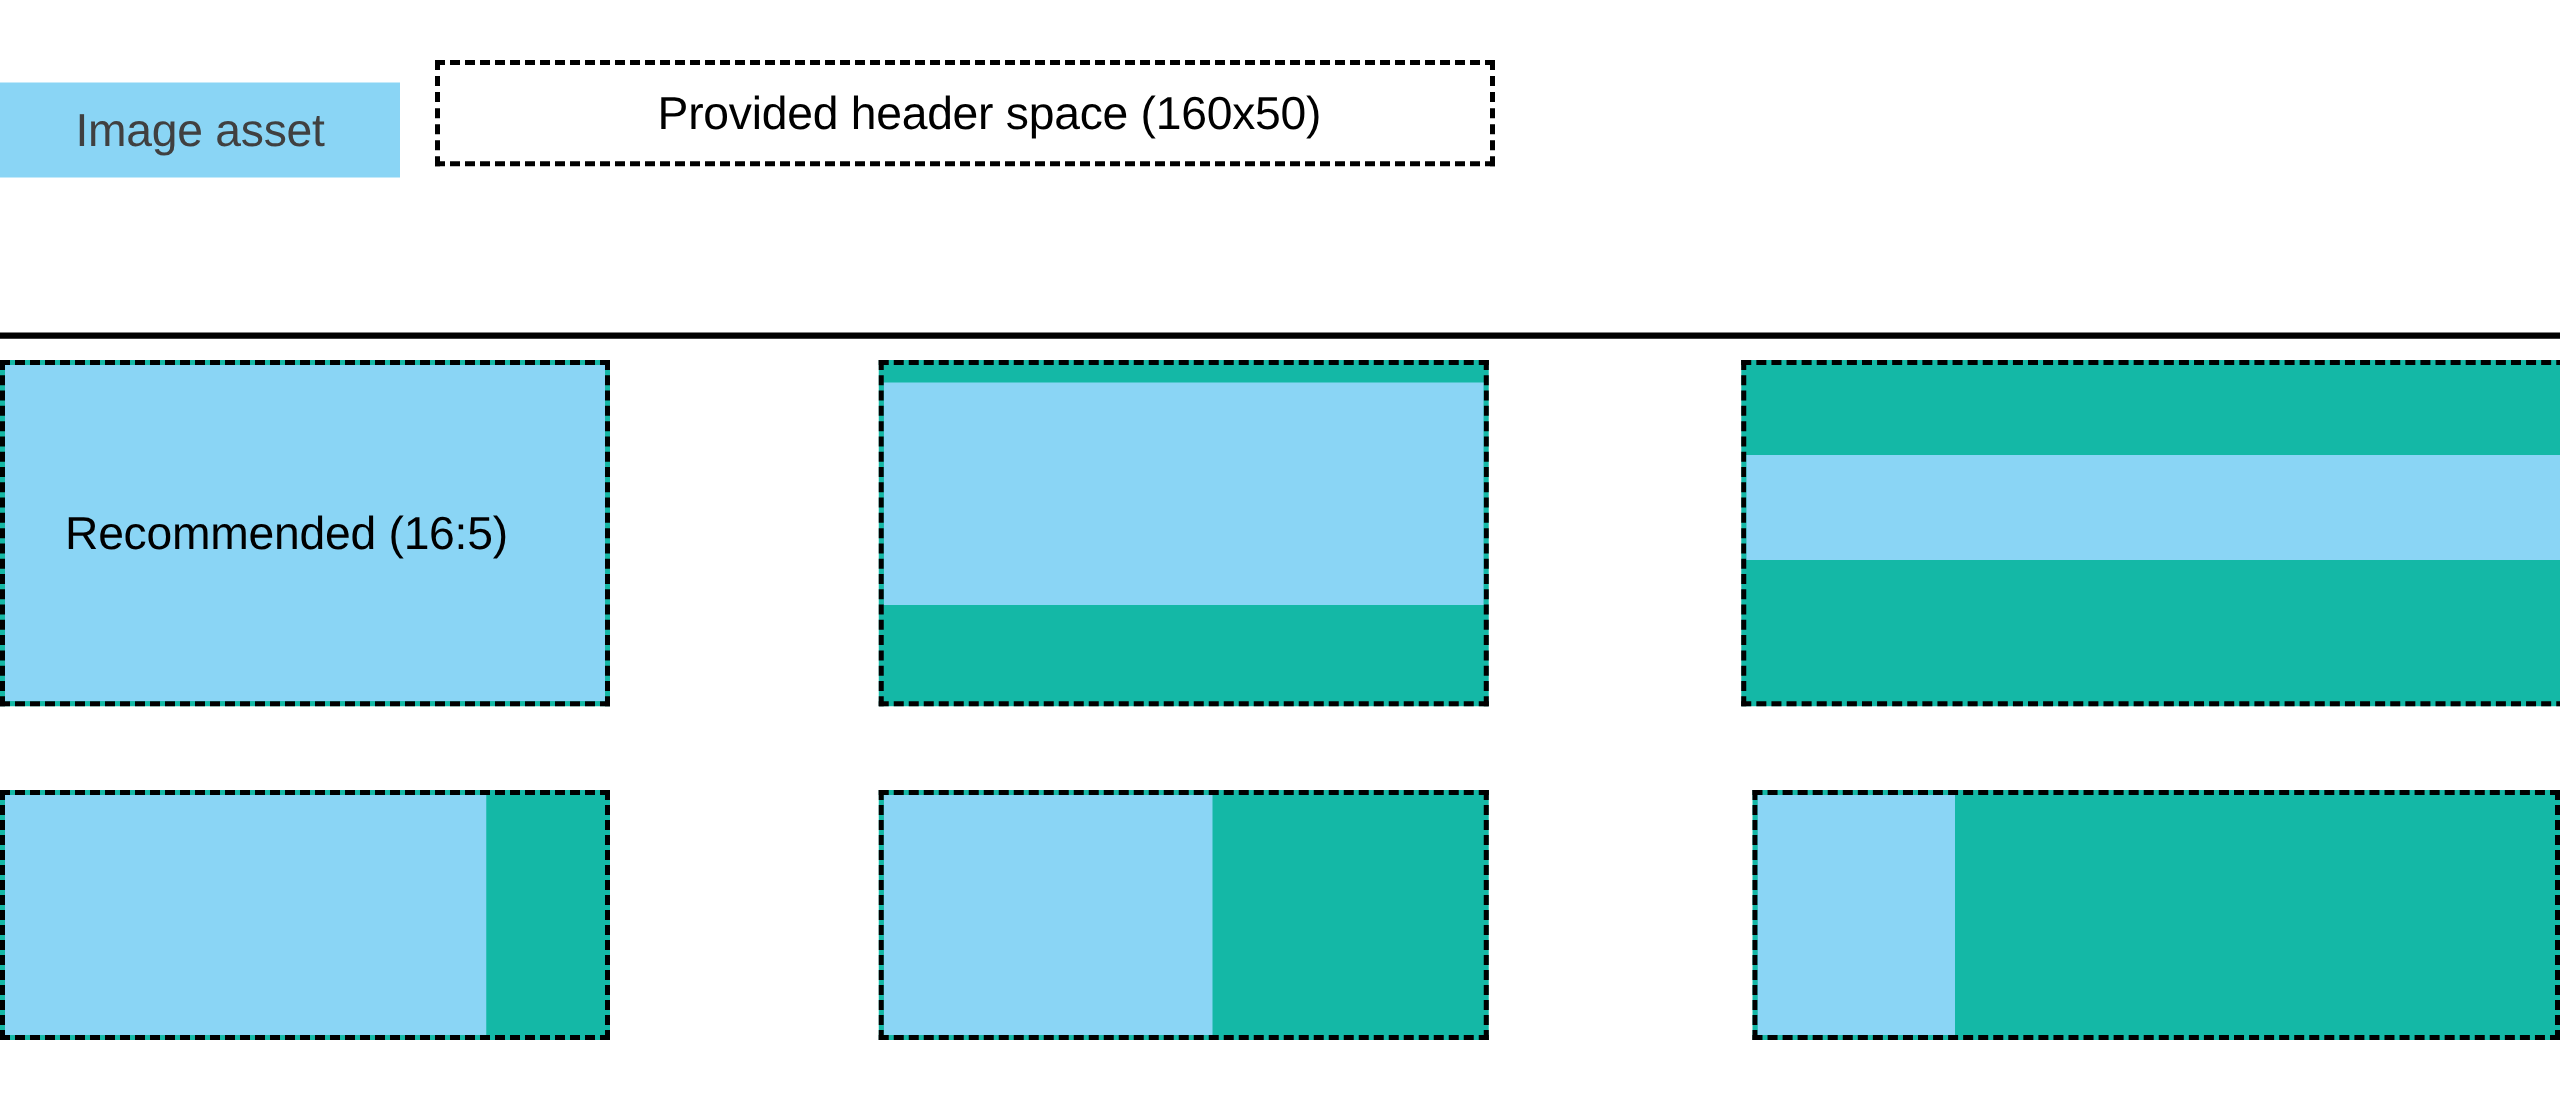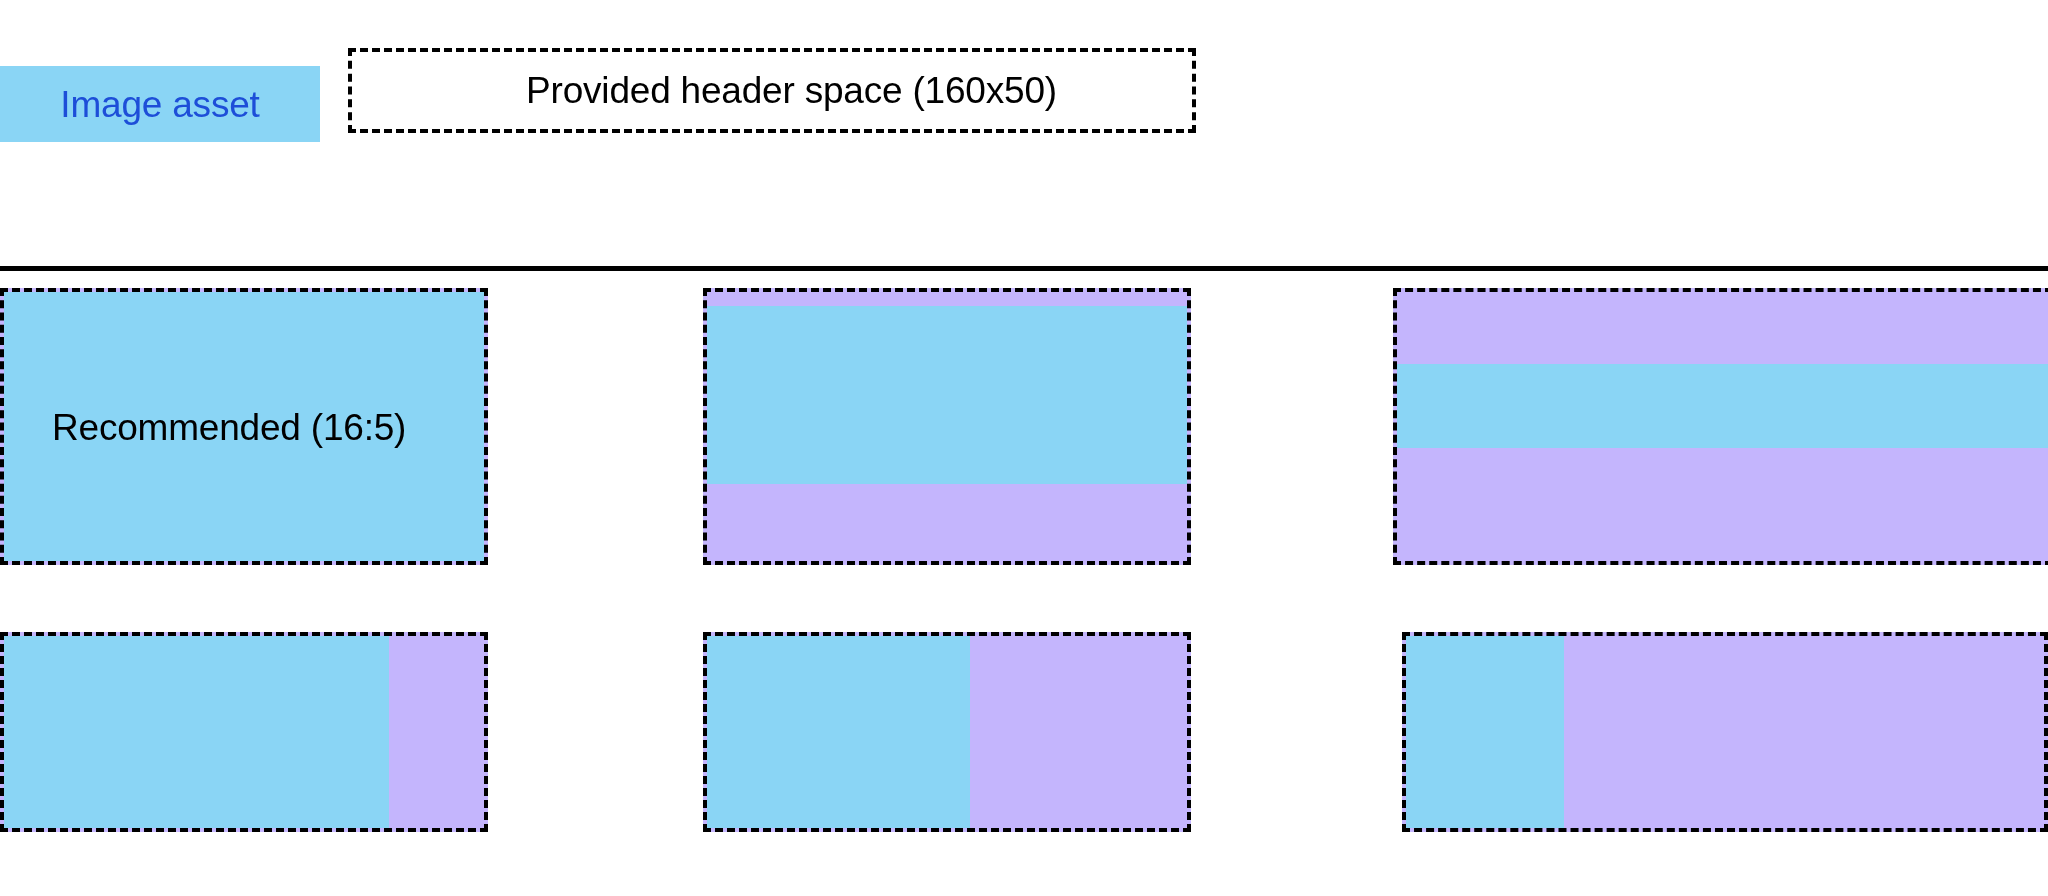--- a/index.html
+++ b/index.html
@@ -36,21 +36,21 @@
     background: #8AD5F5;
     display: flex;
     align-items: center;
     justify-content: center;
     box-sizing: border-box;
   }
   .legend-swatch-label {
     font-size: 37px;
     line-height: 1;
     letter-spacing: -0.2px;
-    color: #1d4ed8;
+    color: #404040;
     white-space: nowrap;
   }
 
   .legend-outline {
     position: absolute;
     left: 348px;
     top: 48px;
     width: 848px;
     height: 85px;
     border: 4px dashed #000000;
@@ -76,21 +76,21 @@
     width: 2048px;
     height: 5px;
     background: #000000;
   }
 
   
   .card {
     position: absolute;
     border: 4px dashed #000000;
     box-sizing: border-box;
-    background: #c4b5fd;
+    background: #14b8a6;
     overflow: hidden;
   }
   .card-fill {
     position: absolute;
     background: #8AD5F5;
   }
   .card-label {
     position: absolute;
     left: 48px;
     top: 50%;

